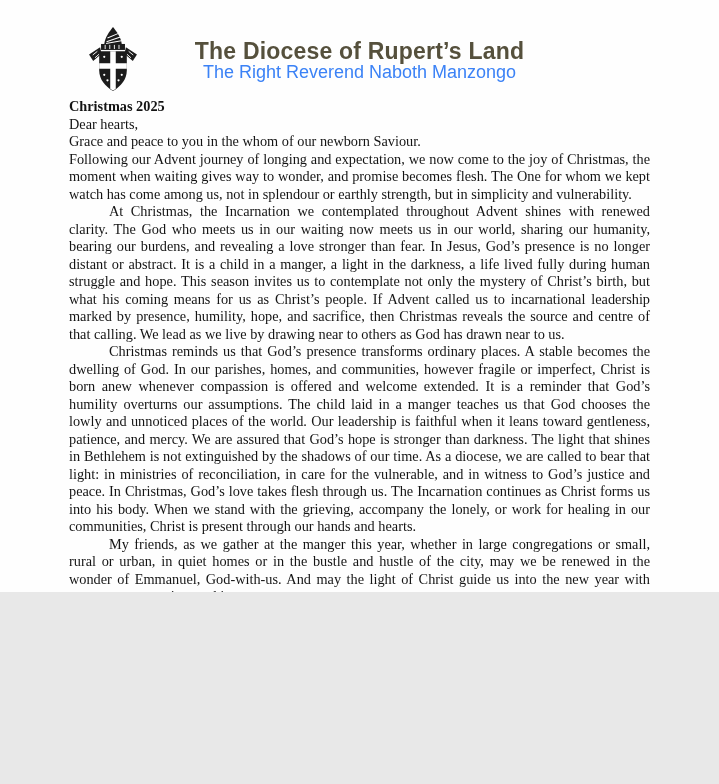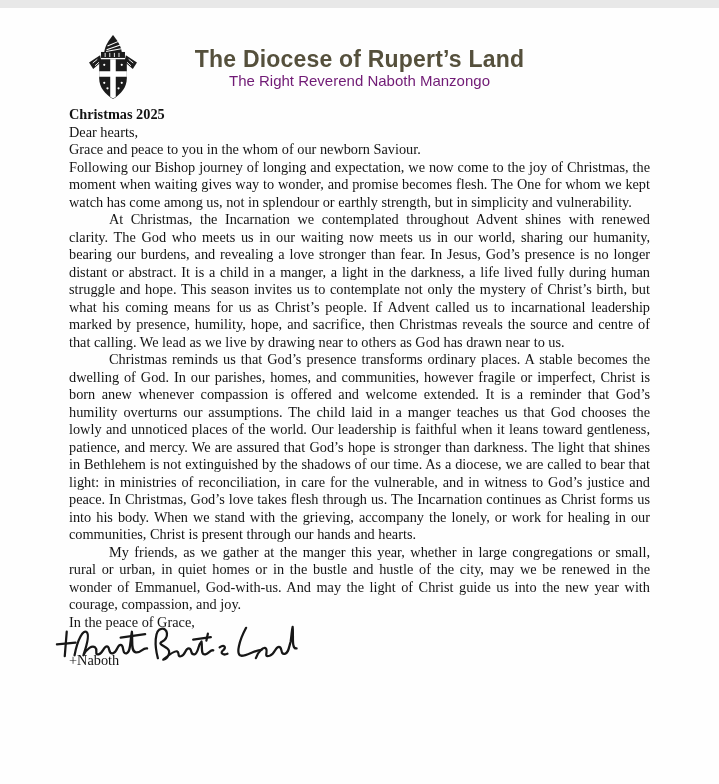--- a/index.html
+++ b/index.html
@@ -1,21 +1,21 @@
 <!DOCTYPE html>
 <html><head>
 <meta charset="utf-8">
 <style>
   * { margin: 0; padding: 0; box-sizing: border-box; }
   html, body { background: #e8e8e8; }
   .page {
     position: relative;
     width: 719px;
-    height: 776px;
-    margin: 8px auto;
+    height: 592px;
+    margin: 0 auto;
     background: #fefefe;
     overflow: hidden;
     font-family: "Liberation Serif", serif;
     color: #141414;
   }
   
   .letterhead {
     position: relative;
     padding-top: 26px;
     height: 98px;
@@ -33,22 +33,22 @@
     font-family: "Liberation Sans", sans-serif;
   }
   .head-title {
     font-size: 23px;
     font-weight: bold;
     color: #55503c;
     line-height: 27px;
     letter-spacing: 0.2px;
   }
   .head-sub {
-    font-size: 15px;
-    color: #701a75;
+    font-size: 18px;
+    color: #3b82f6;
     line-height: 15.5px;
   }
   
   .letter {
     padding: 0 69px;
     font-size: 14.3px;
     line-height: 17.5px;
     text-align: justify;
   }
   .letter p { margin: 0; }
@@ -105,21 +105,21 @@
       <div class="head-sub">The Right Reverend Naboth Manzongo</div>
     </div>
   </header>
 
   <main class="letter">
     <p class="date-line">Christmas 2025</p>
 
     <p class="gap-salutation">Dear hearts,</p>
 
     <p class="gap-opening">Grace and peace to you in the whom of our newborn Saviour.</p>
-    <p>Following our Bishop journey of longing and expectation, we now come to the joy of Christmas, the moment when waiting gives way to wonder, and promise becomes flesh. The One for whom we kept watch has come among us, not in splendour or earthly strength, but in simplicity and vulnerability.</p>
+    <p>Following our Advent journey of longing and expectation, we now come to the joy of Christmas, the moment when waiting gives way to wonder, and promise becomes flesh. The One for whom we kept watch has come among us, not in splendour or earthly strength, but in simplicity and vulnerability.</p>
     <p class="indent">At Christmas, the Incarnation we contemplated throughout Advent shines with renewed clarity. The God who meets us in our waiting now meets us in our world, sharing our humanity, bearing our burdens, and revealing a love stronger than fear. In Jesus, God’s presence is no longer distant or abstract. It is a child in a manger, a light in the darkness, a life lived fully during human struggle and hope. This season invites us to contemplate not only the mystery of Christ’s birth, but what his coming means for us as Christ’s people. If Advent called us to incarnational leadership marked by presence, humility, hope, and sacrifice, then Christmas reveals the source and centre of that calling. We lead as we live by drawing near to others as God has drawn near to us.</p>
     <p class="indent">Christmas reminds us that God’s presence transforms ordinary places. A stable becomes the dwelling of God. In our parishes, homes, and communities, however fragile or imperfect, Christ is born anew whenever compassion is offered and welcome extended. It is a reminder that God’s humility overturns our assumptions. The child laid in a manger teaches us that God chooses the lowly and unnoticed places of the world. Our leadership is faithful when it leans toward gentleness, patience, and mercy. We are assured that God’s hope is stronger than darkness. The light that shines in Bethlehem is not extinguished by the shadows of our time. As a diocese, we are called to bear that light: in ministries of reconciliation, in care for the vulnerable, and in witness to God’s justice and peace. In Christmas, God’s love takes flesh through us. The Incarnation continues as Christ forms us into his body. When we stand with the grieving, accompany the lonely, or work for healing in our communities, Christ is present through our hands and hearts.</p>
     <p class="indent">My friends, as we gather at the manger this year, whether in large congregations or small, rural or urban, in quiet homes or in the bustle and hustle of the city, may we be renewed in the wonder of Emmanuel, God-with-us. And may the light of Christ guide us into the new year with courage, compassion, and joy.</p>
 
 
     <p class="gap-closing">In the peace of Grace,</p>
 
     <div class="signature-block">
       <svg viewBox="0 0 252 52" width="247" height="51" aria-hidden="true">
         <g fill="none" stroke="#171717" stroke-width="2.3" stroke-linecap="round" stroke-linejoin="round">

